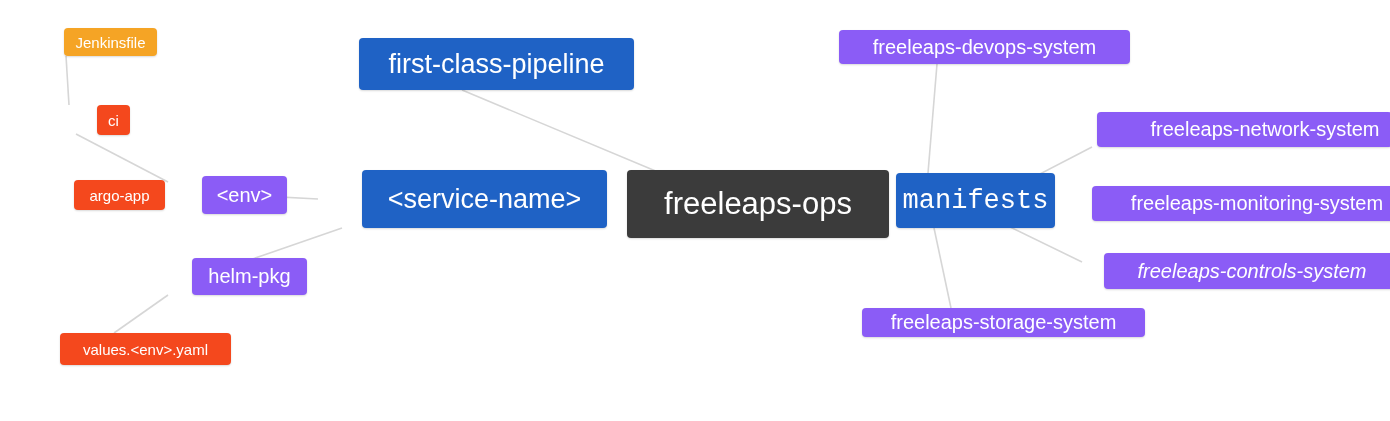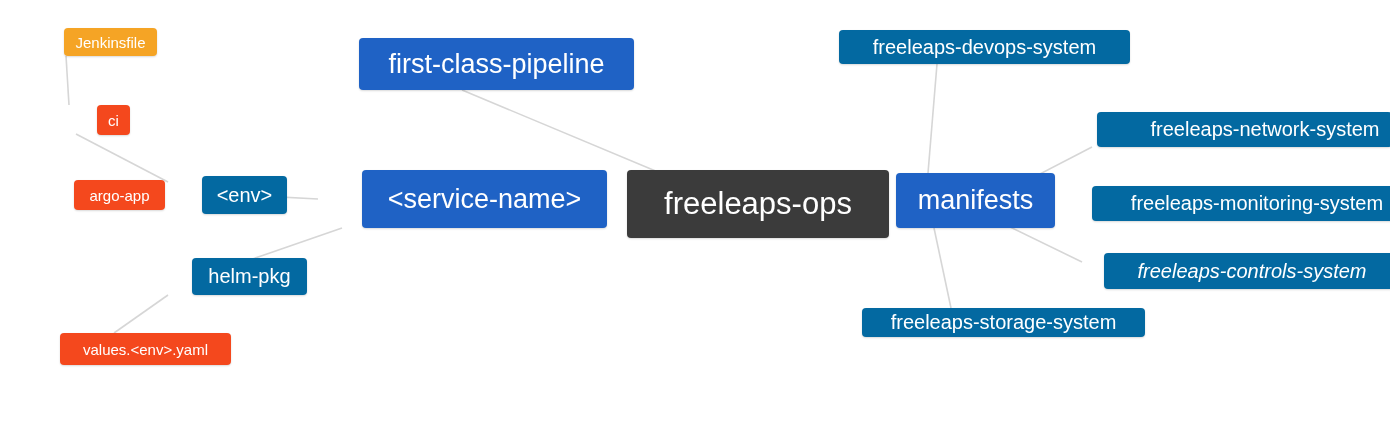--- a/index.html
+++ b/index.html
@@ -34,21 +34,21 @@
     justify-content: center;
     color: #ffffff;
     border-radius: 4px;
     white-space: nowrap;
     box-shadow: 0 1px 2px rgba(0,0,0,0.15);
     cursor: pointer;
     box-sizing: border-box;
     margin-left: 44px;
   }
   .blue   { background: #1f62c5; }
-  .green  { background: #0369a1; }
+  .green  { background: #8b5cf6; }
   .dark   { background: #3b3b3b; }
   .orange { background: #f5a425; }
   .red    { background: #f4481d; }
 
   .fs-small { font-size: 15px; }
   .fs-mid   { font-size: 20px; }
   .fs-big   { font-size: 27px; }
   .fs-root  { font-size: 31px; justify-content: center; }
 </style>
 </head>
@@ -102,21 +102,21 @@
   </div>
 
   <div class="node blue fs-big" style="left:315px; top:38px;  width:275px; height:52px;">
     <span>first-class-pipeline</span>
   </div>
 
   <div class="node dark fs-root" style="left:583px; top:170px; width:262px; height:68px;">
     <span>freeleaps-ops</span>
   </div>
 
-  <div class="node blue fs-big" style="left:852px; top:173px; width:159px; height:55px;">
+  <div class="node blue fs-big" style="left:852px; top:173px; width:159px; height:55px;font-family:Liberation Mono, monospace;">
     <span>manifests</span>
   </div>
 
   <div class="node green fs-mid" style="left:795px;  top:30px;  width:291px; height:34px;">
     <span>freeleaps-devops-system</span>
   </div>
 
   <div class="node green fs-mid" style="left:1053px; top:112px; width:295px; height:35px;padding-left:41px;">
     <span>freeleaps-network-system</span>
   </div>

